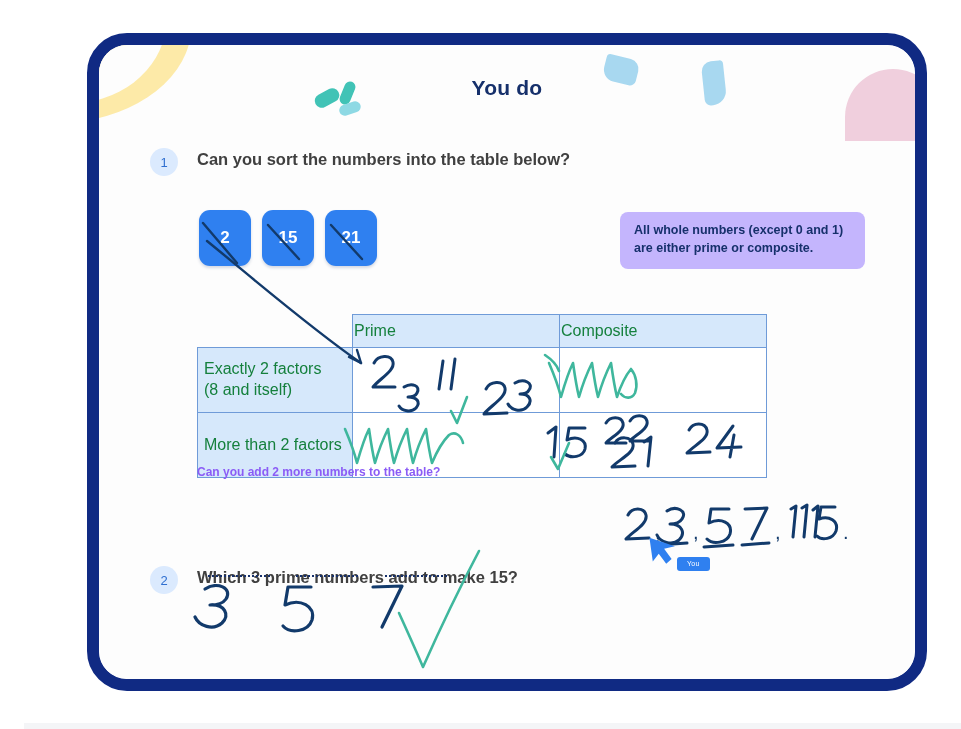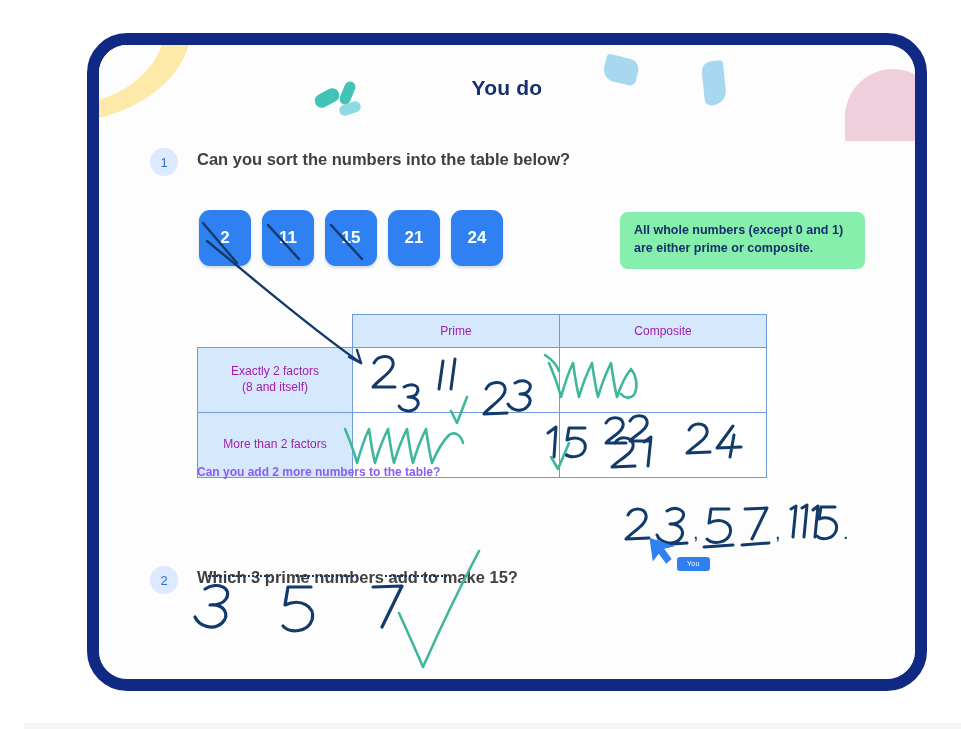--- a/index.html
+++ b/index.html
@@ -123,42 +123,41 @@
     font-size: 17px; font-weight: bold;
     display: flex; align-items: center; justify-content: center;
     box-shadow: 0 2px 3px rgba(20,50,110,.18);
   }
 
   
   .hint {
     position: absolute;
     left: 521px; top: 167px;
     width: 245px; height: 57px;
-    background: #86efac;
+    background: #c4b5fd;
     border-radius: 8px;
     padding: 9px 14px;
     color: #16306b;
     font-size: 12.5px;
     font-weight: bold;
     line-height: 1.45;
   }
 
   
   .table {
     position: absolute;
     left: 98px; top: 269px;
     width: 570px;
     border-collapse: collapse;
   }
   .table td {
     border: 1px solid #6f9bd8;
     height: 33px;
-    font-size: 12px;
-    color: #a21caf;
-    text-align: center;
+    font-size: 16px;
+    color: #15803d;
     vertical-align: middle;
   }
   .table td.corner { border: none; background: transparent; width: 155px; }
   .table td.colhead { background: #d6e8fb; height: 31px; }
   .table td.rowhead {
     background: #d6e8fb;
     width: 155px;
     height: 65px;
     line-height: 1.3;
     padding: 4px 6px;
@@ -221,24 +220,22 @@
       <div class="blob blob-blue-2"></div>
       <div class="blob blob-pink"></div>
 
       <div class="title">You do</div>
 
       <div class="qnum" style="left:51px; top:103px;">1</div>
       <div class="qtext" style="left:98px; top:105px;">Can you sort the numbers into the table below?</div>
 
       <div class="tiles">
         <div class="tile">2</div>
-        <div class="tile">11</div>
         <div class="tile">15</div>
         <div class="tile">21</div>
-        <div class="tile">24</div>
       </div>
 
       <div class="hint">
         <div>All whole numbers (except 0 and 1)</div>
         <div>are either prime or composite.</div>
       </div>
 
       <table class="table">
         <tbody>
             <tr>

